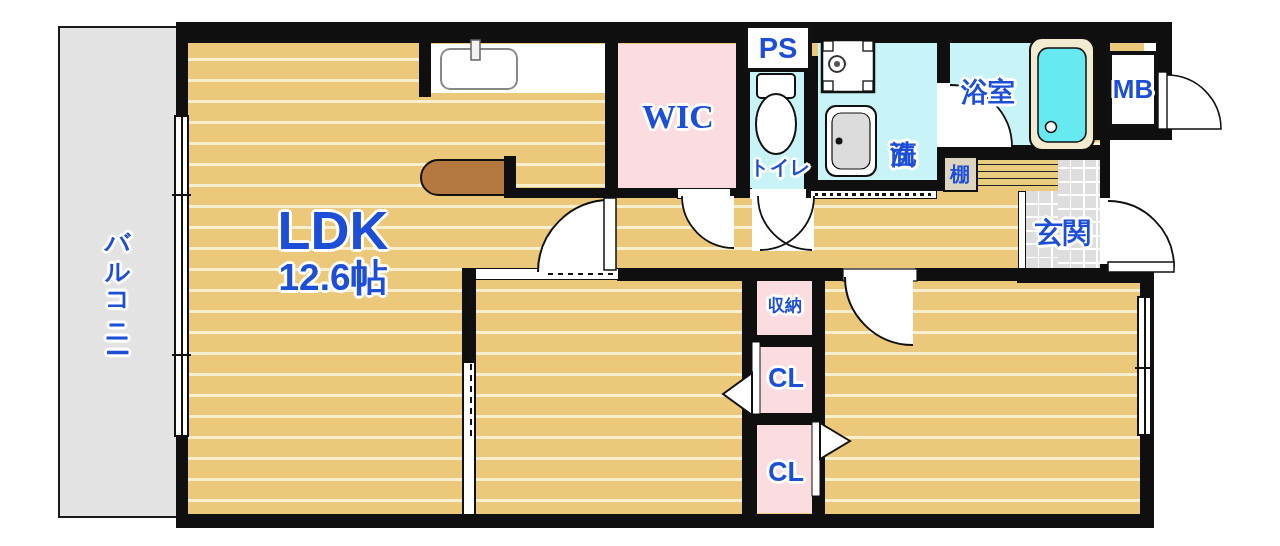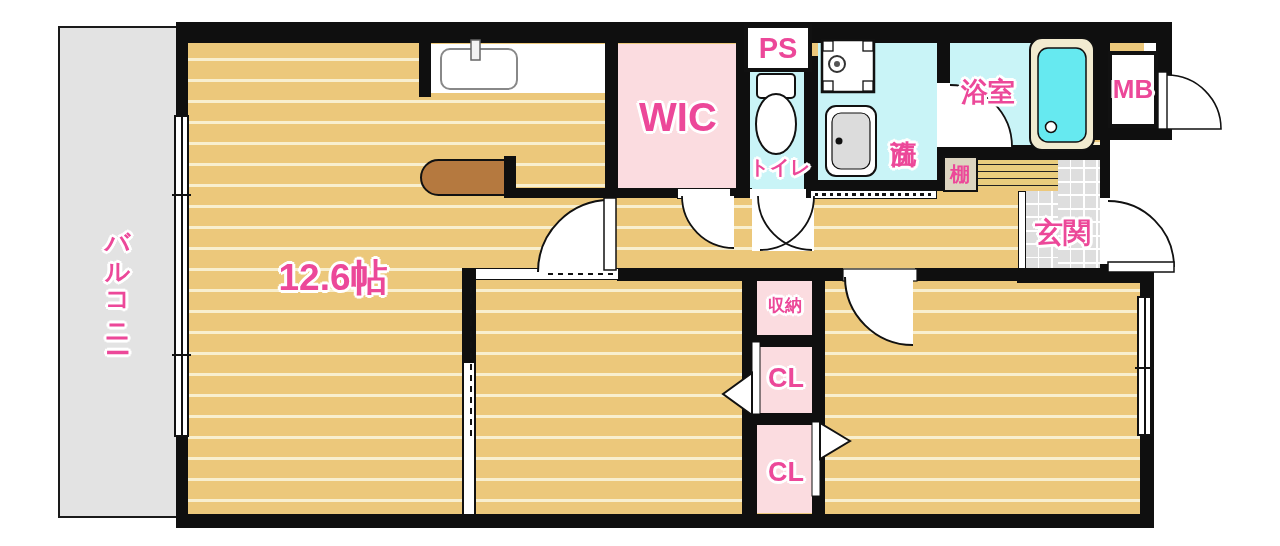--- a/index.html
+++ b/index.html
@@ -26,21 +26,21 @@
   .boxed{background:#fff;border:4px solid #111;box-sizing:border-box;}
   .window{background:#fff;border:2px solid #111;box-sizing:border-box;}
   .window .mid-v{position:absolute;left:50%;top:0;width:2px;height:100%;background:#111;margin-left:-1px;}
   .tick{position:absolute;left:-4px;width:calc(100% + 8px);height:2px;background:#111;}
   .track{background:#fff;border:1.5px solid #111;box-sizing:border-box;position:absolute;}
   .dash-h{position:absolute;height:2px;background:repeating-linear-gradient(90deg,#111 0 5px,transparent 5px 10px);}
   .dot-h{position:absolute;height:3px;background:repeating-linear-gradient(90deg,#111 0 3.5px,transparent 3.5px 7.5px);}
   .dash-v{position:absolute;width:2px;background:repeating-linear-gradient(180deg,#111 0 6px,transparent 6px 11px);}
   .divider-low{background:#fff;border-left:2px solid #111;border-right:2px solid #111;box-sizing:border-box;}
   .counter{background:var(--counter_brown,#b5793f);border:2px solid #111;border-radius:19px 3px 3px 19px;box-sizing:border-box;}
-  .lbl{position:absolute;font-weight:bold;color:#ec4899;white-space:nowrap;line-height:1.05;
+  .lbl{position:absolute;font-weight:bold;color:#1d4ed8;white-space:nowrap;line-height:1.05;
        transform:translate(-50%,-50%);text-align:center;
        text-shadow:2px 0 0 #fff,-2px 0 0 #fff,0 2px 0 #fff,0 -2px 0 #fff,
                    2px 2px 0 #fff,-2px 2px 0 #fff,2px -2px 0 #fff,-2px -2px 0 #fff,
                    3px 0 0 #fff,-3px 0 0 #fff,0 3px 0 #fff,0 -3px 0 #fff;}
   .vert{writing-mode:vertical-rl;text-orientation:upright;letter-spacing:3px;}
   svg.overlay{position:absolute;left:0;top:0;}
 </style>
 </head>
 <body>
 
@@ -167,22 +167,23 @@
     <rect x="826" y="106" width="50" height="70" rx="10" fill="#fff" stroke="#111" stroke-width="2"></rect>
     <rect x="832" y="113" width="38" height="56" rx="9" fill="#dcdcdc" stroke="#111" stroke-width="1.2"></rect>
     <circle cx="839" cy="141" r="3.5" fill="#111"></circle>
 
     <rect x="1030" y="38" width="64" height="112" rx="12" fill="#f2ebd0" stroke="#111" stroke-width="2"></rect>
     <rect x="1038" y="48" width="48" height="94" rx="10" fill="#66e9f0" stroke="#111" stroke-width="1.5"></rect>
     <circle cx="1051" cy="127" r="5.5" fill="#fff" stroke="#111" stroke-width="1.5"></circle>
   </svg>
 
   <div class="lbl vert" style="left:118px;top:278px;font-size:25px;">バルコニー</div>
+  <div class="lbl" style="left:333px;top:230px;font-size:54px;">LDK</div>
   <div class="lbl" style="left:333px;top:278px;font-size:37px;">12.6帖</div>
-  <div class="lbl" style="left:678px;top:117px;font-size:40px;">WIC</div>
+  <div class="lbl" style="left:678px;top:117px;font-size:34px;font-family:Liberation Serif, serif;">WIC</div>
   <div class="lbl" style="left:778px;top:48px;font-size:29px;">PS</div>
   <div class="lbl" style="left:780px;top:167px;font-size:20px;">トイレ</div>
   <div class="lbl vert" style="left:903px;top:123px;font-size:26px;">洗面</div>
   <div class="lbl" style="left:988px;top:92px;font-size:27px;">浴室</div>
   <div class="lbl" style="left:1133px;top:90px;font-size:26px;text-align:center;">MB</div>
   <div class="lbl" style="left:960px;top:174px;font-size:20px;text-shadow:none;">棚</div>
   <div class="lbl" style="left:1063px;top:233px;font-size:28px;">玄関</div>
   <div class="lbl" style="left:785px;top:306px;font-size:17px;">収納</div>
   <div class="lbl" style="left:786px;top:378px;font-size:27px;">CL</div>
   <div class="lbl" style="left:786px;top:472px;font-size:27px;">CL</div>

